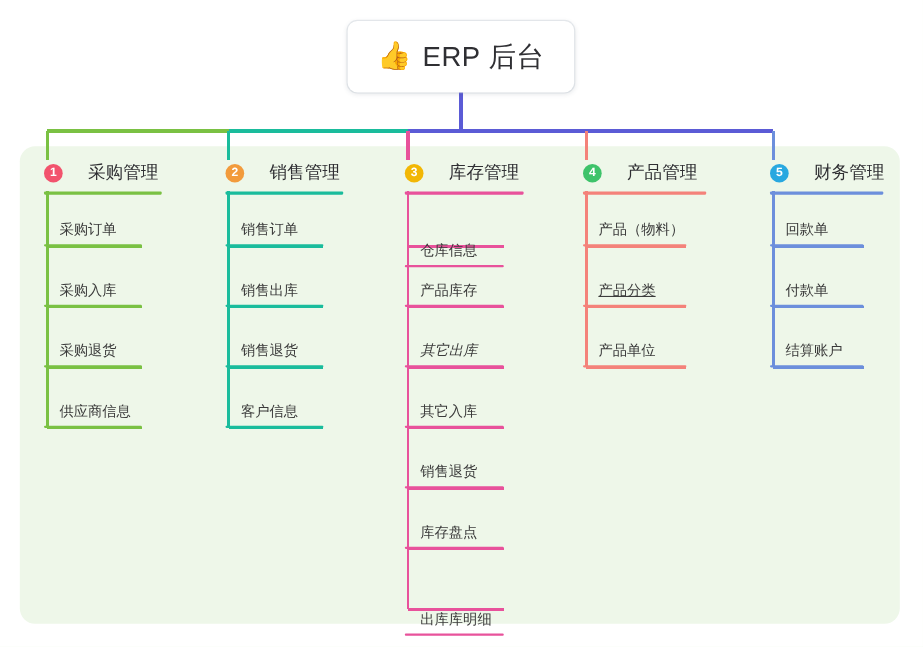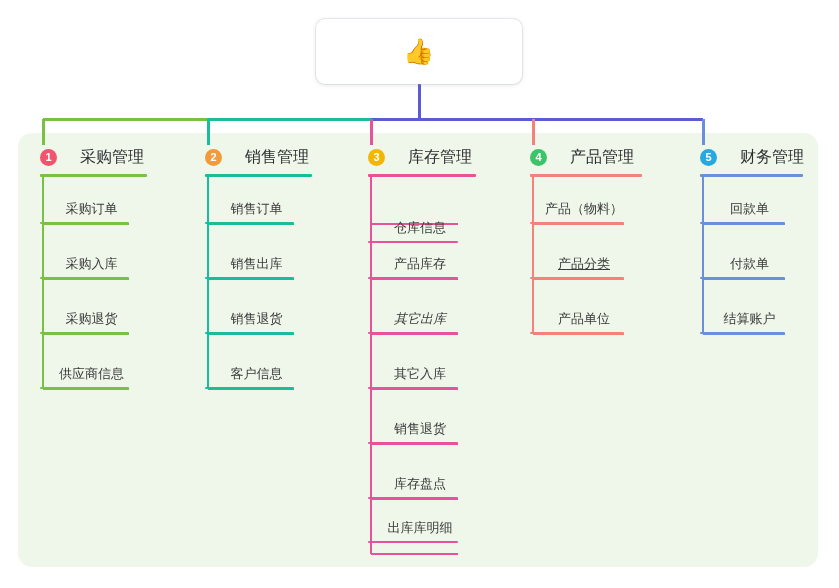--- a/index.html
+++ b/index.html
@@ -57,21 +57,20 @@
     color:#fff;font-size:11px;line-height:17px;
     text-align:center;font-weight:bold;
     flex:0 0 auto;
   }
   .col-title{font-size:16px;color:#2f2f33;margin-left:16px;}
   .head-rule{height:3px;margin-top:6px;border-radius:1px;}
 
   .leaf{
     position:absolute;
     white-space:nowrap;
-    text-align:center;
   }
   .leaf-label{
     font-size:13px;
     color:#3a3a3a;
     padding-left:14px;
     padding-bottom:4px;
     display:block;
   }
   .leaf-rule{height:2px;border-radius:1px;}
 </style>
@@ -115,20 +114,21 @@
       <line x1="533" y1="279" x2="624" y2="279" stroke="#f4827a" stroke-width="2" shape-rendering="crispEdges"></line>
       <line x1="533" y1="334" x2="624" y2="334" stroke="#f4827a" stroke-width="2" shape-rendering="crispEdges"></line>
       <line x1="703" y1="174" x2="703" y2="334" stroke="#6c8fdc" stroke-width="2.5" shape-rendering="crispEdges"></line>
       <line x1="703" y1="224" x2="785" y2="224" stroke="#6c8fdc" stroke-width="2" shape-rendering="crispEdges"></line>
       <line x1="703" y1="279" x2="785" y2="279" stroke="#6c8fdc" stroke-width="2" shape-rendering="crispEdges"></line>
       <line x1="703" y1="334" x2="785" y2="334" stroke="#6c8fdc" stroke-width="2" shape-rendering="crispEdges"></line>
     </svg>
 
   <div class="root-node">
     <span class="root-emoji">👍</span>
+    <span class="root-label">ERP 后台</span>
   </div>
 
   <div id="columns">
       <div class="column" style="left: 40px; top: 146px; width: 107px;">
         <div class="col-head">
           <span class="badge" style="background: rgb(242, 83, 109);">1</span>
           <span class="col-title">采购管理</span>
         </div>
         <div class="head-rule" style="background: rgb(122, 193, 67); width: 107px;"></div>
       </div>
@@ -195,21 +195,21 @@
         <div class="leaf-rule" style="background: rgb(232, 82, 155);"></div>
       </div>
       <div class="leaf" style="left: 368px; top: 420px; width: 90px;">
         <span class="leaf-label">销售退货</span>
         <div class="leaf-rule" style="background: rgb(232, 82, 155);"></div>
       </div>
       <div class="leaf" style="left: 368px; top: 475px; width: 90px;">
         <span class="leaf-label">库存盘点</span>
         <div class="leaf-rule" style="background: rgb(232, 82, 155);"></div>
       </div>
-      <div class="leaf" style="left: 368px; top: 519px; width: 90px; font-family: Liberation Mono, monospace;">
+      <div class="leaf" style="left: 368px; top: 554px; width: 90px; font-family: Liberation Mono, monospace;">
         <span class="leaf-label">出库库明细</span>
         <div class="leaf-rule" style="background: rgb(232, 82, 155);"></div>
       </div>
       <div class="column" style="left: 530px; top: 146px; width: 112px;">
         <div class="col-head">
           <span class="badge" style="background: rgb(62, 195, 106);">4</span>
           <span class="col-title">产品管理</span>
         </div>
         <div class="head-rule" style="background: rgb(244, 130, 122); width: 112px;"></div>
       </div>

